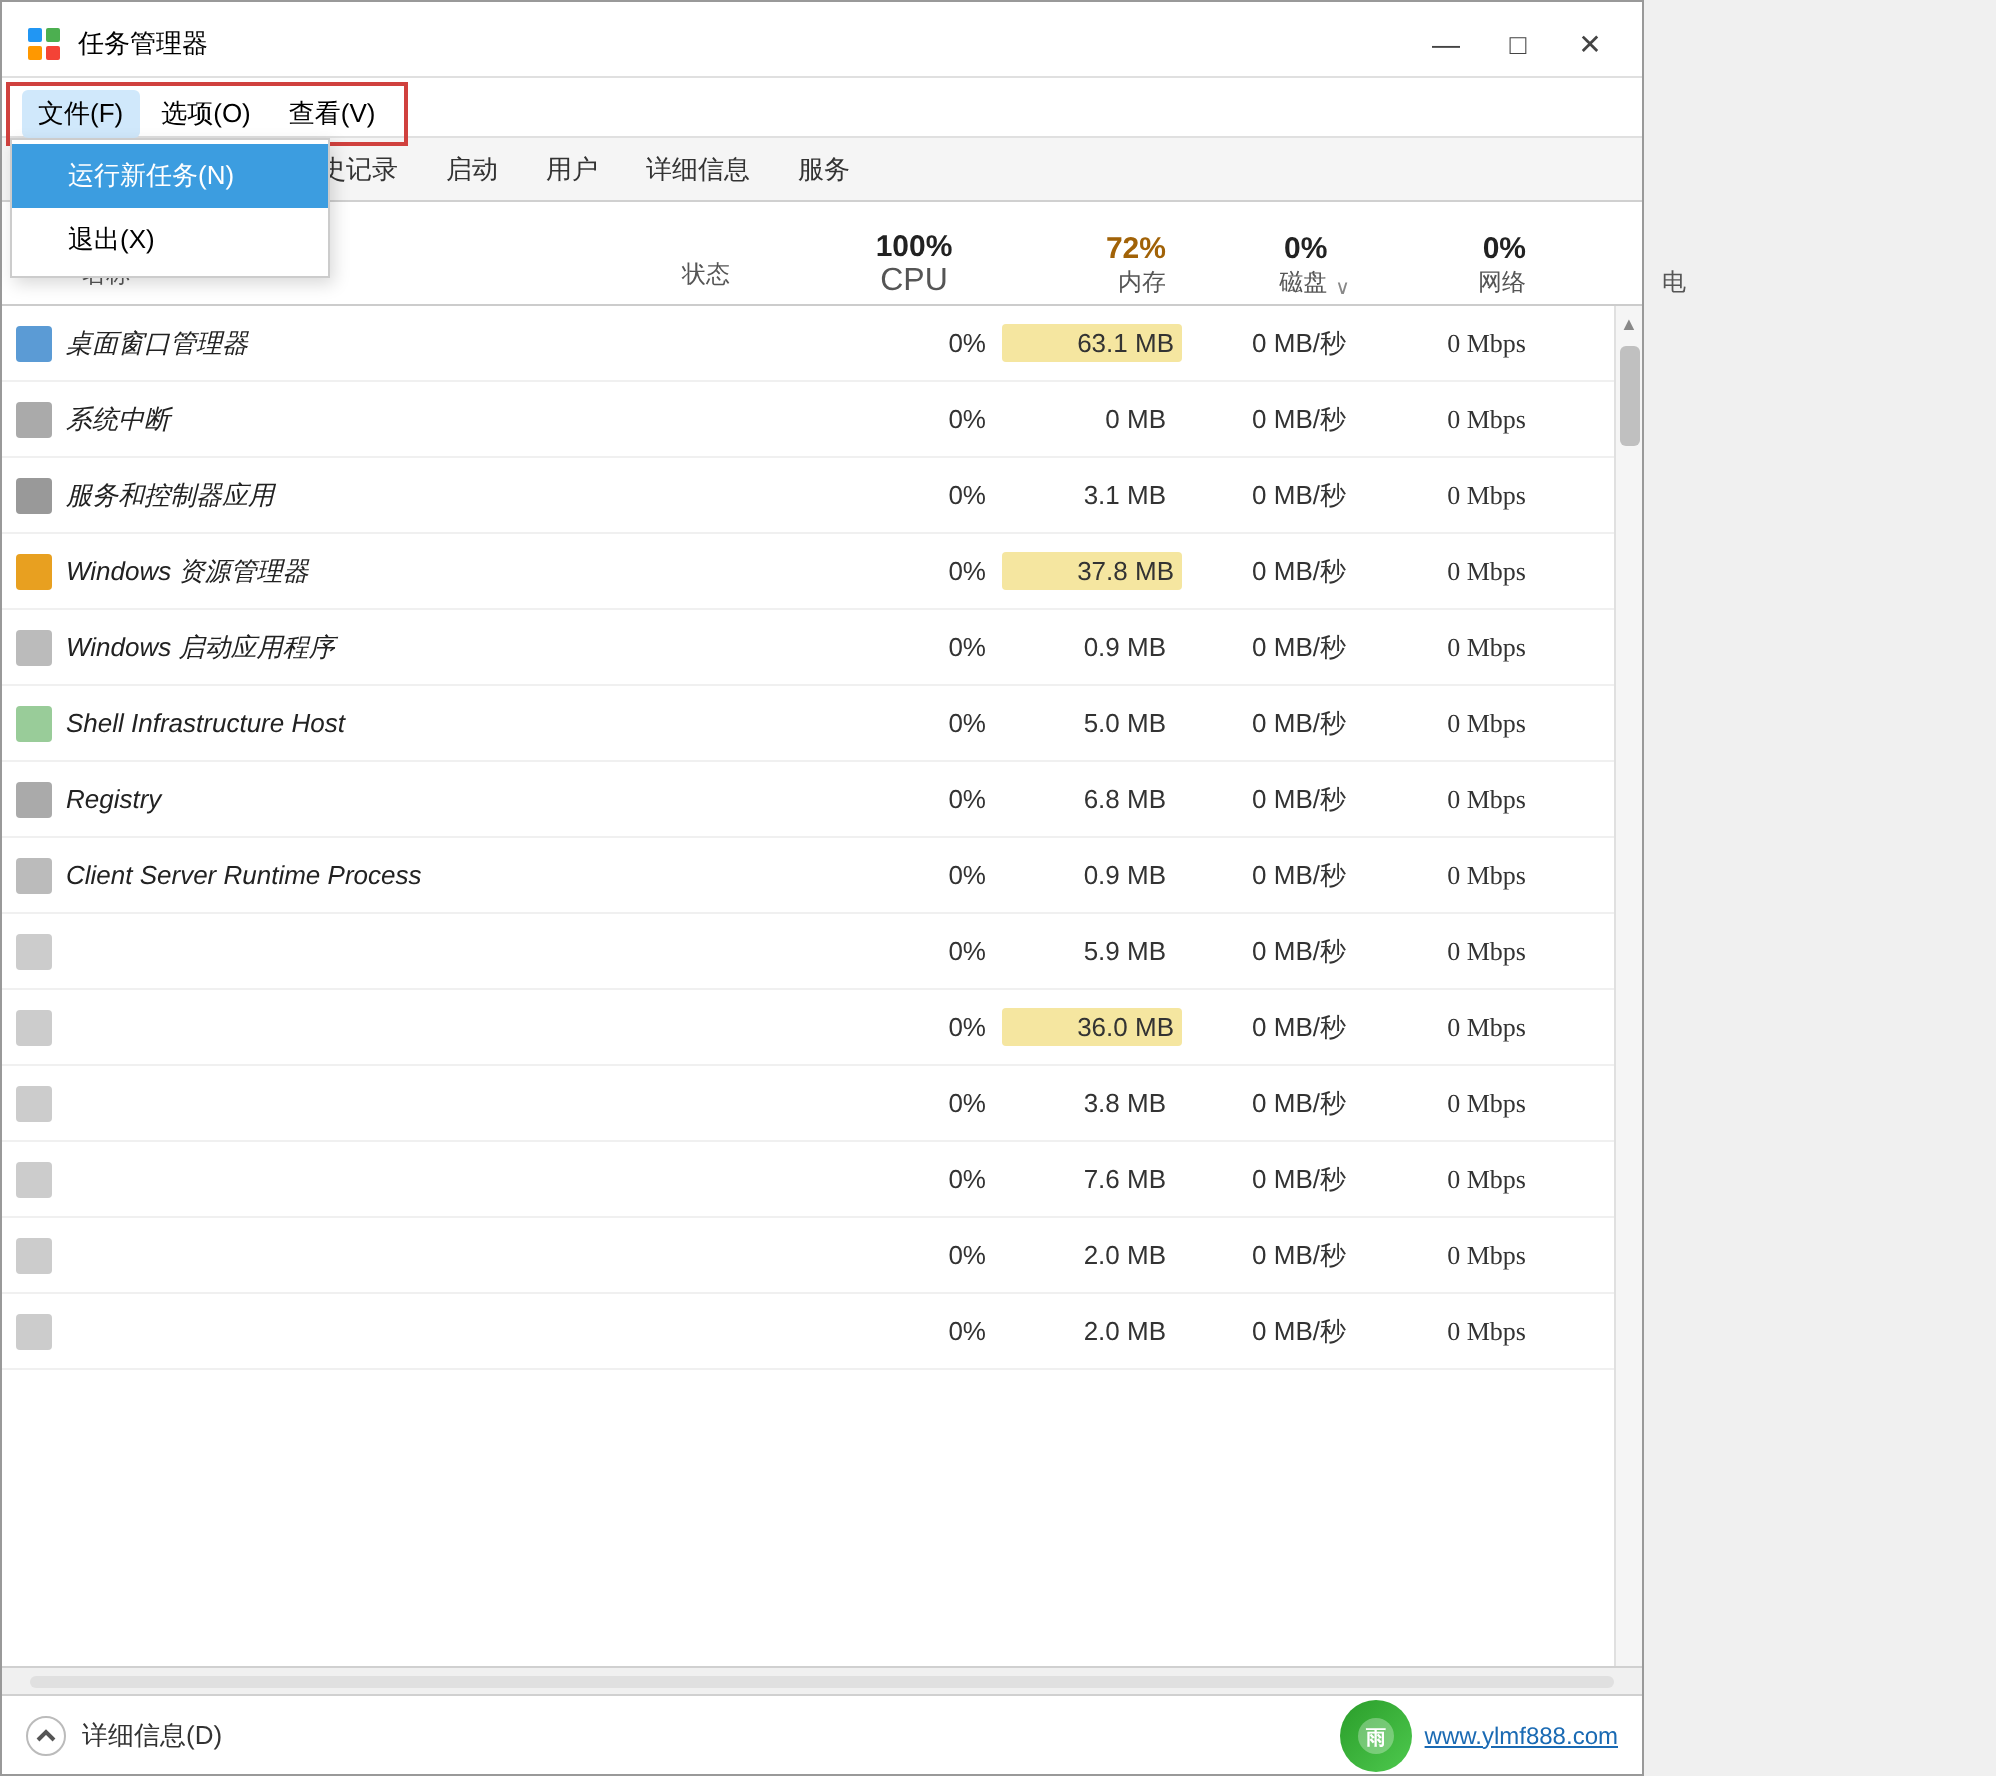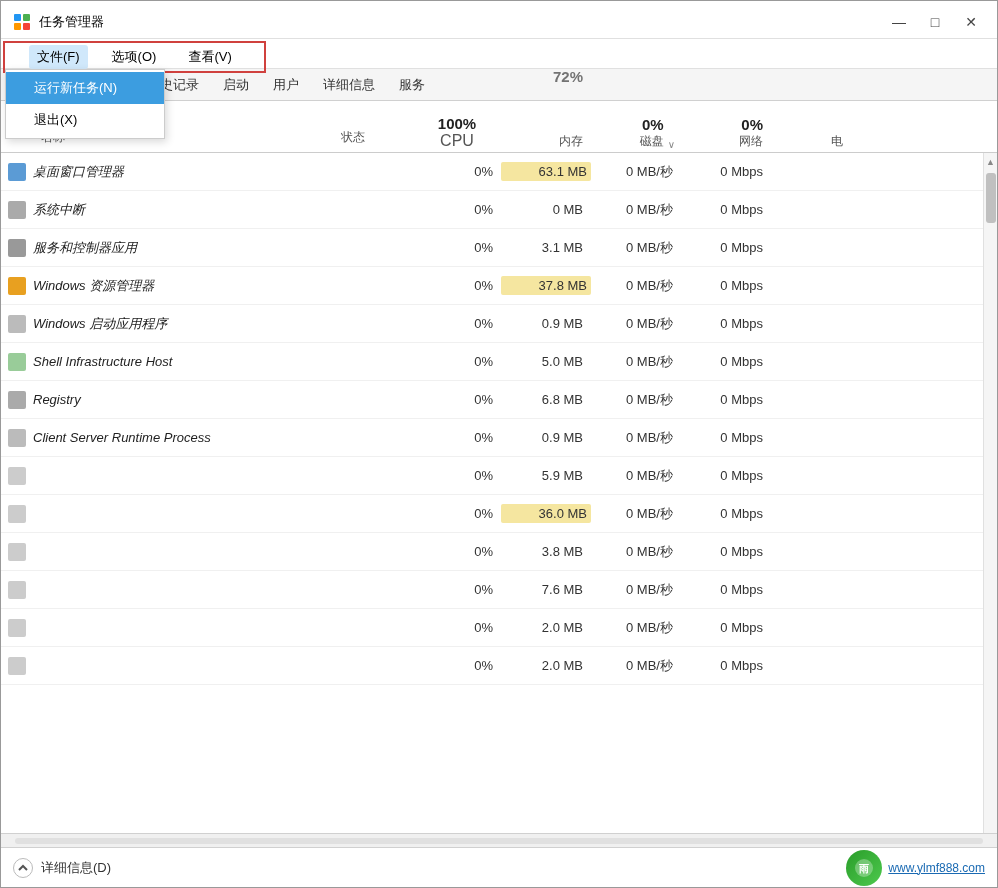--- a/index.html
+++ b/index.html
@@ -5,21 +5,21 @@
     * { margin: 0; padding: 0; box-sizing: border-box; }
     body {
       font-family: "Microsoft YaHei", "SimHei", sans-serif;
       font-size: 13px;
       background: #f0f0f0;
       width: 998px;
       height: 888px;
       overflow: hidden;
     }
     .window {
-      width: 998px;
+      width: 822px;
       height: 888px;
       background: #fff;
       border: 1px solid #999;
       display: flex;
       flex-direction: column;
     }
     
     .title-bar {
       display: flex;
       align-items: center;
@@ -67,23 +67,23 @@
       height: 30px;
       background: #fff;
       position: relative;
       border-bottom: 1px solid #e0e0e0;
     }
     .menu-bar-border {
       border: 2px solid #d0413e;
       position: absolute;
       left: 2px;
       top: 2px;
-      padding: 2px 24px;
-      display: flex;
-      gap: 16px;
+      padding: 2px 6px;
+      display: flex;
+      gap: 3px;
       z-index: 10;
     }
     .menu-item {
       padding: 3px 8px;
       cursor: pointer;
       font-size: 13px;
       color: #000;
       border-radius: 3px;
     }
     .menu-item.active { background: #d0e8fb; }
@@ -166,22 +166,22 @@
     }
     .col-cpu .pct { font-size: 15px; font-weight: bold; color: #222; }
     .col-cpu .label { font-size: 16px; color: #555; }
     .col-mem {
       flex: 0 0 90px;
       text-align: right;
       font-size: 13px;
       color: #333;
       padding-right: 8px;
     }
-    .col-mem .pct { font-size: 15px; font-weight: bold; color: #737373; }
-    .col-mem .label { font-size: 12px; color: #555; margin-top: 48px; }
+    .col-mem .pct { font-size: 15px; font-weight: bold; color: #a16207; }
+    .col-mem .label { font-size: 12px; color: #555; }
     .col-disk {
       flex: 0 0 90px;
       text-align: right;
       font-size: 13px;
       color: #333;
       padding-right: 8px;
     }
     .col-disk .pct { font-size: 15px; font-weight: bold; color: #222; }
     .col-disk .label { font-size: 12px; color: #555; }
     .col-sort-icon {
@@ -259,20 +259,21 @@
       padding-right: 8px;
       font-size: 13px;
       color: #333;
     }
     .row-net {
       flex: 0 0 90px;
       text-align: right;
       padding-right: 8px;
       font-size: 13px;
       color: #333;
+      font-family: Liberation Serif, serif;
     }
     .mem-highlight {
       background: #f5e6a0;
       padding: 2px 4px;
       border-radius: 2px;
     }
 
     
     .h-scroll {
       height: 14px;

